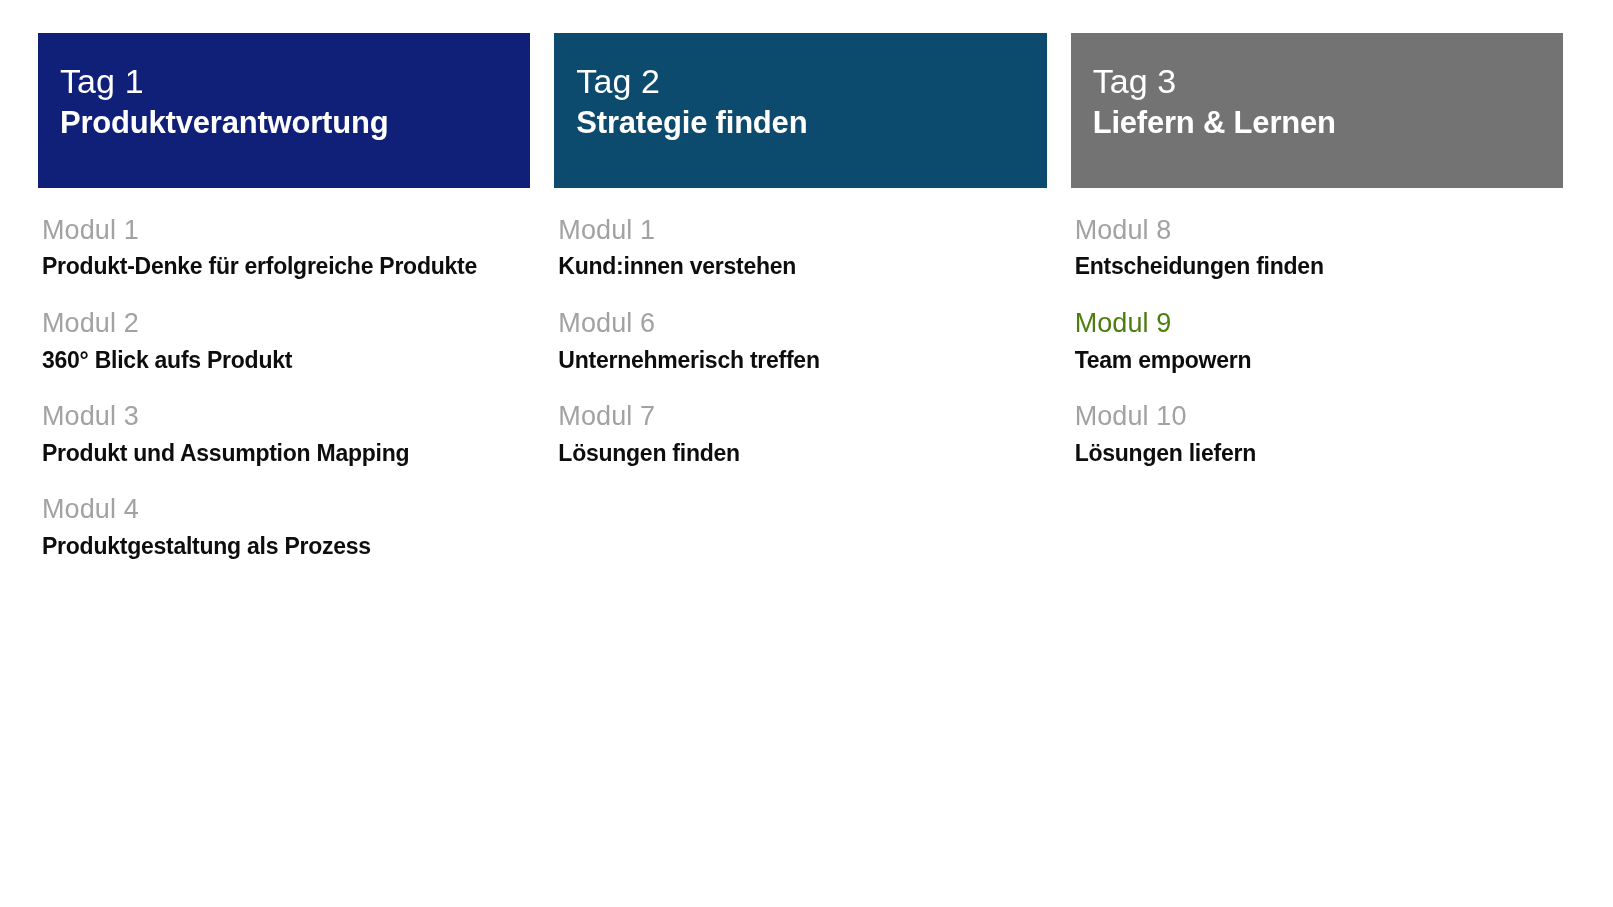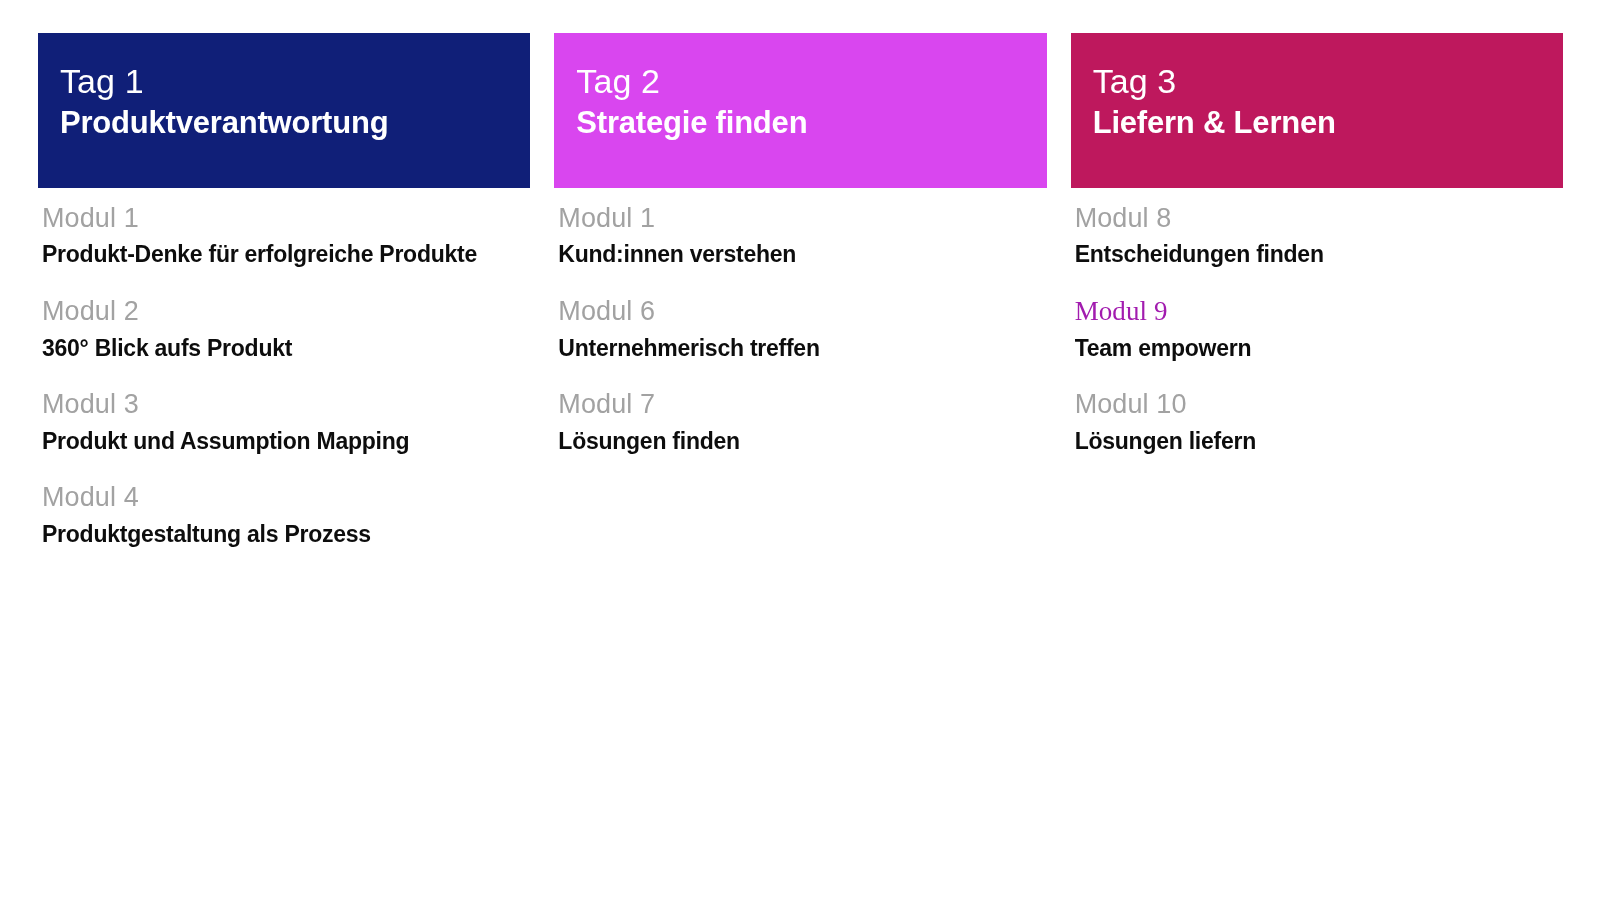--- a/index.html
+++ b/index.html
@@ -60,21 +60,21 @@
     font-weight: 700;
     line-height: 1.25;
     letter-spacing: -0.2px;
     color: #ffffff;
     white-space: nowrap;
     margin-top: 1px;
   }
 
   .modules-list {
     padding: 0 2px 0 4px;
-    margin-top: 12px;
+    margin-top: 24px;
     display: flex;
     flex-direction: column;
   }
 
   .module-item {
     margin-bottom: 22px;
   }
   .module-item:last-child {
     margin-bottom: 0;
   }
@@ -120,52 +120,52 @@
         <div class="module-title" style="color: rgb(13, 13, 13);">Produkt und Assumption Mapping</div>
       </div>
       <div class="module-item">
         <div class="module-number" style="color: rgb(162, 162, 162);">Modul 4</div>
         <div class="module-title" style="color: rgb(13, 13, 13);">Produktgestaltung als Prozess</div>
       </div>
     </div>
   </div>
 
   <div class="day-column">
-    <div class="day-header" style="background: #d946ef; color: rgb(255, 255, 255);">
+    <div class="day-header" style="background: #0c4a6e; color: rgb(255, 255, 255);">
       <div class="day-header-eyebrow">Tag 2</div>
       <div class="day-header-title">Strategie finden</div>
     </div>
     <div class="modules-list">
       <div class="module-item">
         <div class="module-number" style="color: rgb(162, 162, 162);">Modul 1</div>
         <div class="module-title" style="color: rgb(13, 13, 13);">Kund:innen verstehen</div>
       </div>
       <div class="module-item">
         <div class="module-number" style="color: rgb(162, 162, 162);">Modul 6</div>
         <div class="module-title" style="color: rgb(13, 13, 13);">Unternehmerisch treffen</div>
       </div>
       <div class="module-item">
         <div class="module-number" style="color: rgb(162, 162, 162);">Modul 7</div>
         <div class="module-title" style="color: rgb(13, 13, 13);">Lösungen finden</div>
       </div>
     </div>
   </div>
 
   <div class="day-column">
-    <div class="day-header" style="background: #be185d; color: rgb(255, 255, 255);">
+    <div class="day-header" style="background: #737373; color: rgb(255, 255, 255);">
       <div class="day-header-eyebrow">Tag 3</div>
       <div class="day-header-title">Liefern &amp; Lernen</div>
     </div>
     <div class="modules-list">
       <div class="module-item">
         <div class="module-number" style="color: rgb(162, 162, 162);">Modul 8</div>
         <div class="module-title" style="color: rgb(13, 13, 13);">Entscheidungen finden</div>
       </div>
       <div class="module-item">
-        <div class="module-number" style="color: #a21caf; font-family: Liberation Serif, serif;">Modul 9</div>
+        <div class="module-number" style="color: #4d7c0f;">Modul 9</div>
         <div class="module-title" style="color: rgb(13, 13, 13);">Team empowern</div>
       </div>
       <div class="module-item">
         <div class="module-number" style="color: rgb(162, 162, 162);">Modul 10</div>
         <div class="module-title" style="color: rgb(13, 13, 13);">Lösungen liefern</div>
       </div>
     </div>
   </div>
 
 </div>

